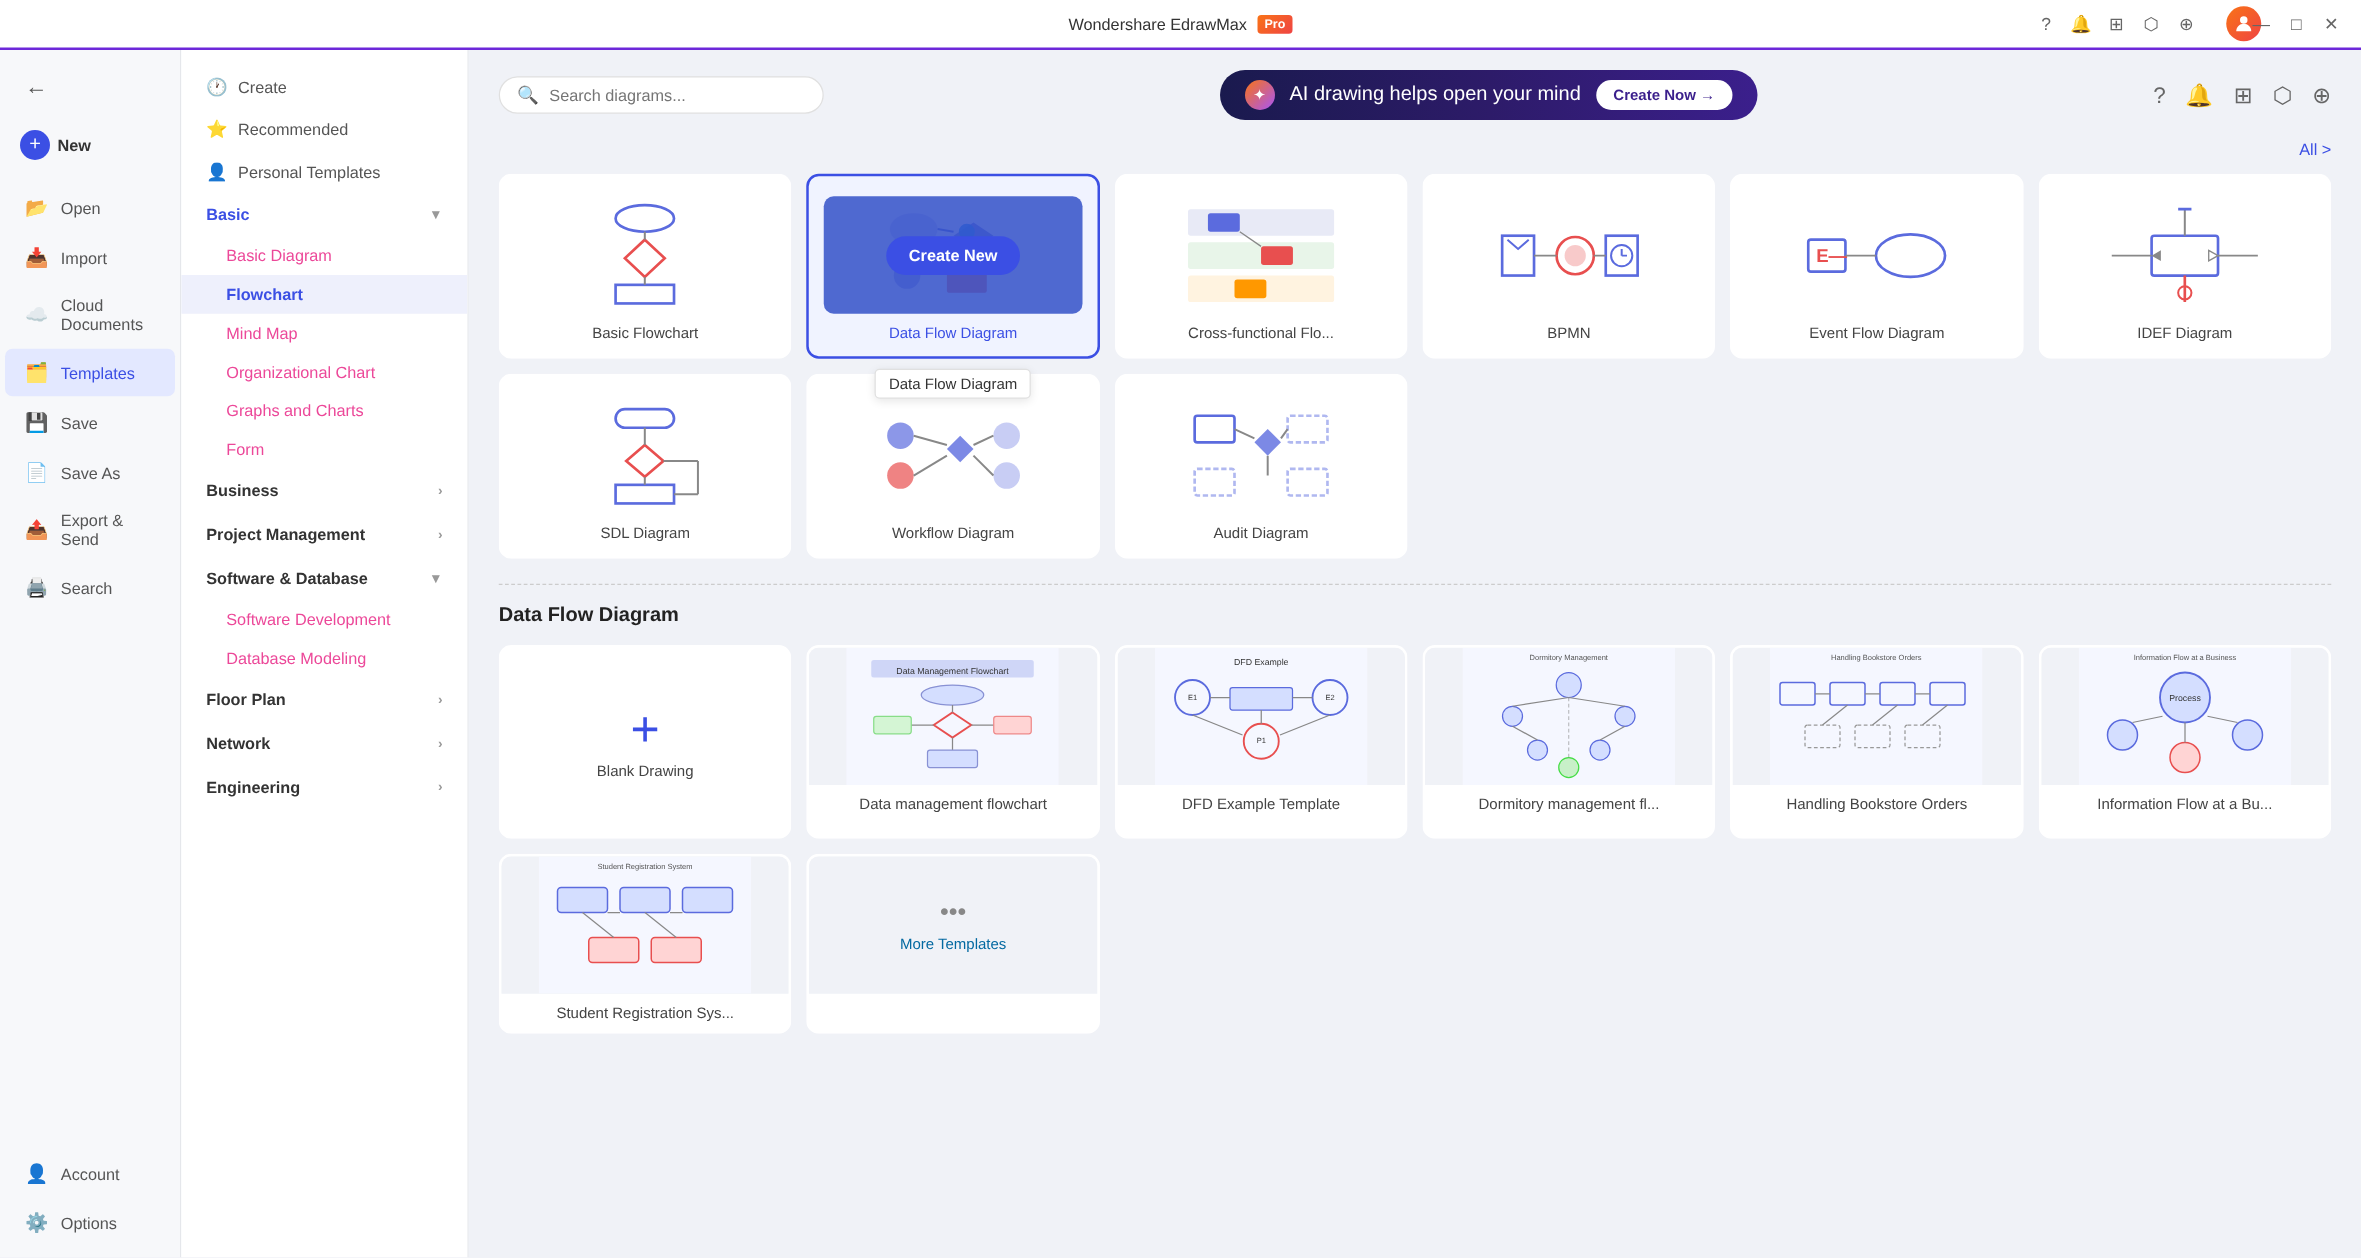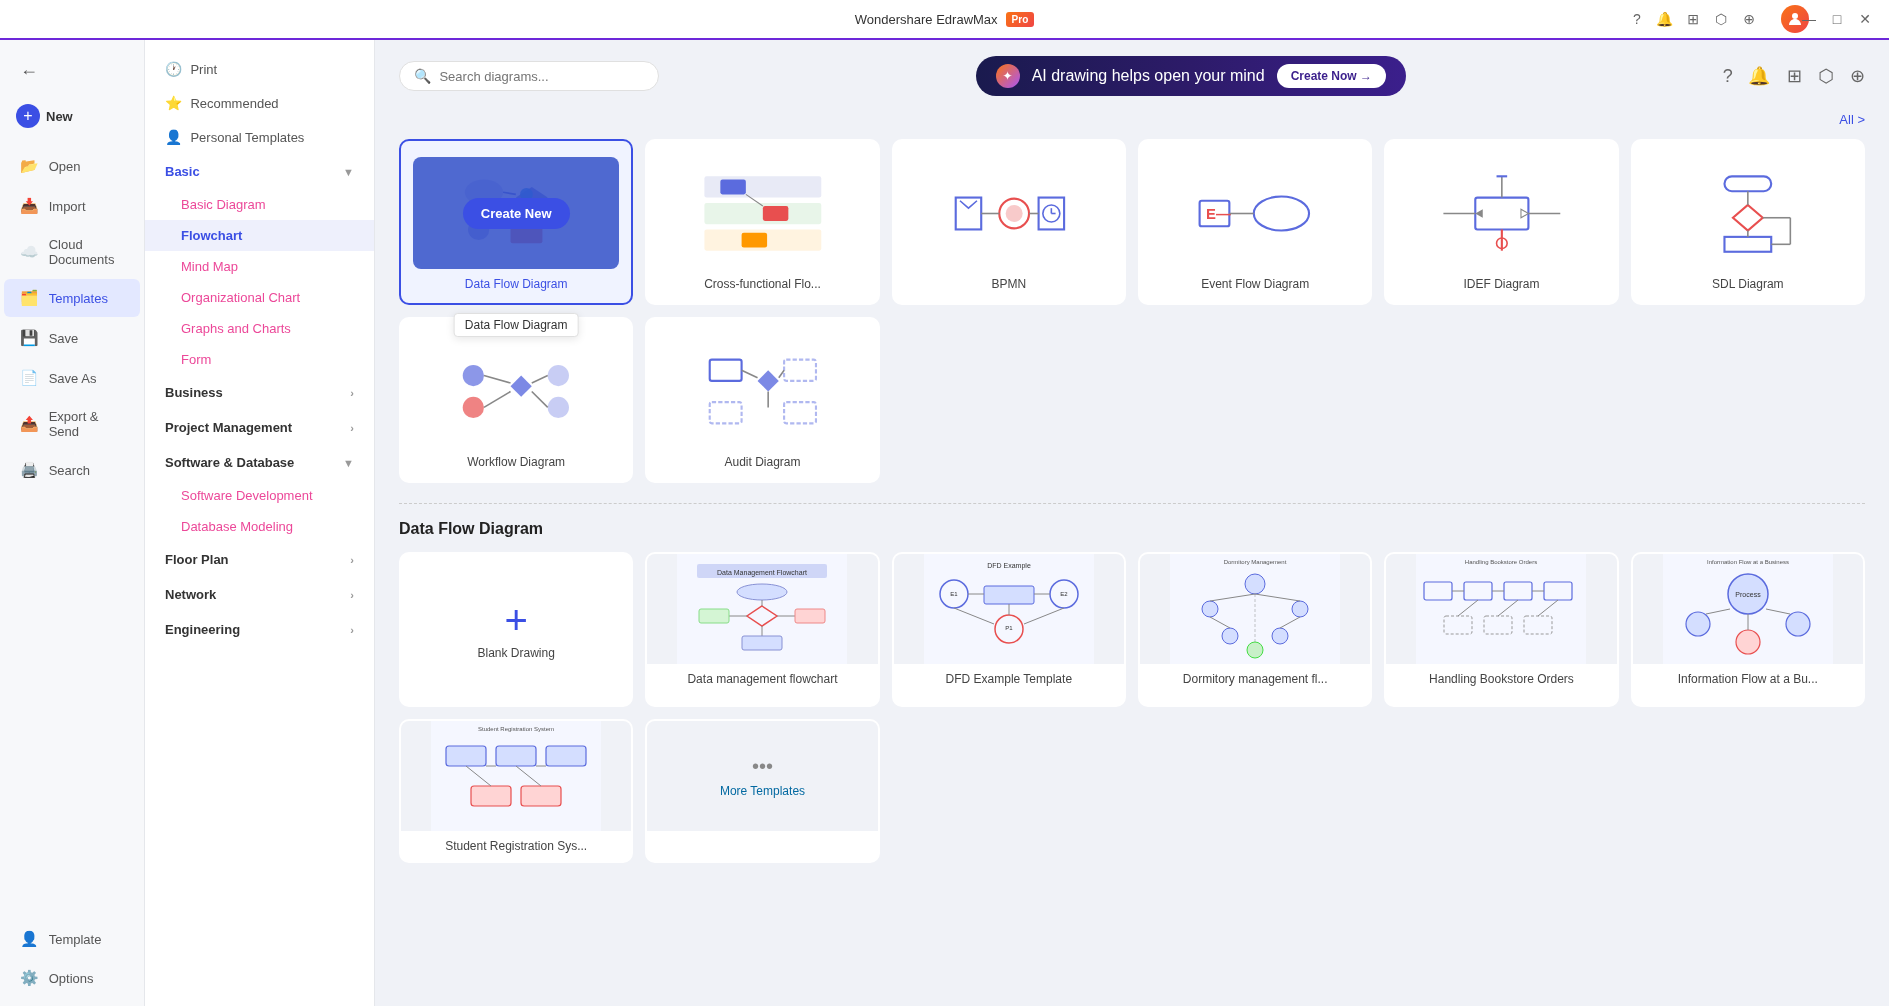--- a/index.html
+++ b/index.html
@@ -264,21 +264,21 @@
       display: flex;
       flex-direction: column;
       align-items: center;
       cursor: pointer;
       border: 2px solid transparent;
       position: relative;
     }
     .diagram-card.selected { border-color: #3b4fe4; background: #f0f3ff; }
     .diagram-card .card-img {
       width: 100%;
-      height: 112px;
+      height: 94px;
       display: flex;
       align-items: center;
       justify-content: center;
       margin-bottom: 8px;
       position: relative;
     }
     .diagram-card .card-label {
       font-size: 12px;
       color: #444;
       text-align: center;
@@ -476,33 +476,33 @@
       <span class="nav-icon">📤</span>
       <span>Export &amp; Send</span>
     </div>
     <div class="nav-item">
       <span class="nav-icon">🖨️</span>
       <span>Search</span>
     </div>
     <div class="nav-bottom">
       <div class="nav-item">
         <span class="nav-icon">👤</span>
-        <span>Template</span>
+        <span>Account</span>
       </div>
       <div class="nav-item">
         <span class="nav-icon">⚙️</span>
         <span>Options</span>
       </div>
     </div>
   </div>
 
   <div class="mid-sidebar">
     <div class="mid-item">
       <span class="mid-icon">🕐</span>
-      <span>Print</span>
+      <span>Create</span>
     </div>
     <div class="mid-item">
       <span class="mid-icon">⭐</span>
       <span>Recommended</span>
     </div>
     <div class="mid-item">
       <span class="mid-icon">👤</span>
       <span>Personal Templates</span>
     </div>
 
@@ -572,20 +572,32 @@
         <span>⊞</span>
         <span>⬡</span>
         <span>⊕</span>
       </div>
     </div>
 
     <div class="all-link">All &gt;</div>
 
     <div class="diagram-grid">
 
+      <div class="diagram-card">
+        <div class="card-img">
+          <svg class="svg-diagram" viewBox="0 0 120 80">
+            <ellipse cx="60" cy="12" rx="22" ry="10" fill="none" stroke="#5b6bde" stroke-width="2"></ellipse>
+            <polygon points="60,28 75,42 60,56 45,42" fill="none" stroke="#e84f4f" stroke-width="2"></polygon>
+            <rect x="38" y="62" width="44" height="14" fill="none" stroke="#5b6bde" stroke-width="2"></rect>
+            <line x1="60" y1="22" x2="60" y2="28" stroke="#888" stroke-width="1.5"></line>
+            <line x1="60" y1="56" x2="60" y2="62" stroke="#888" stroke-width="1.5"></line>
+          </svg>
+        </div>
+        <span class="card-label">Basic Flowchart</span>
+      </div>
 
       <div class="diagram-card selected" style="position:relative;">
         <div class="card-img" style="position:relative;">
           <svg class="svg-diagram" viewBox="0 0 120 80">
             <ellipse cx="30" cy="20" rx="18" ry="12" fill="#b0b8f0" opacity="0.6"></ellipse>
             <polygon points="75,15 90,25 75,35 60,25" fill="#5b6bde" opacity="0.8"></polygon>
             <rect x="55" y="50" width="30" height="18" rx="2" fill="#e84f4f" opacity="0.8"></rect>
             <circle cx="25" cy="55" r="10" fill="#5b6bde" opacity="0.5"></circle>
             <line x1="48" y1="20" x2="60" y2="22" stroke="#5b6bde" stroke-width="1.5"></line>
             <line x1="75" y1="35" x2="70" y2="50" stroke="#5b6bde" stroke-width="1.5"></line>

